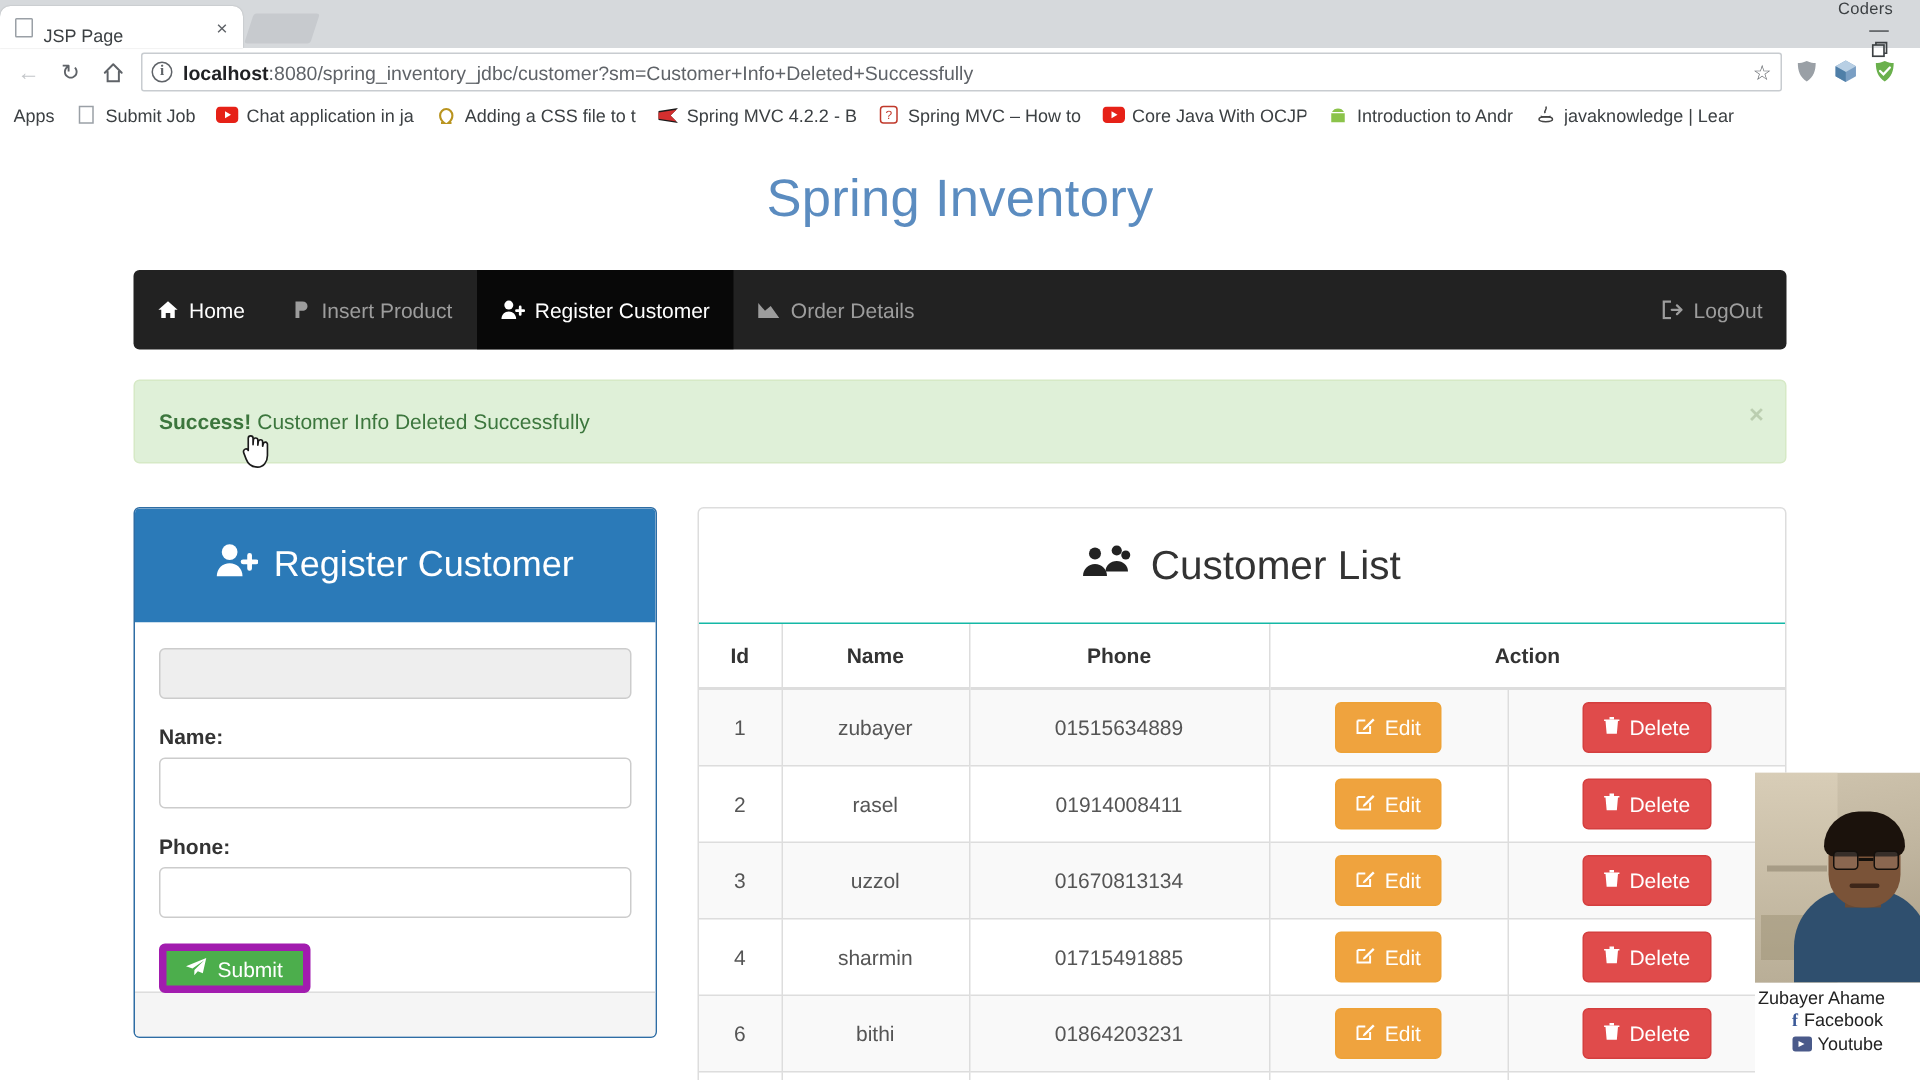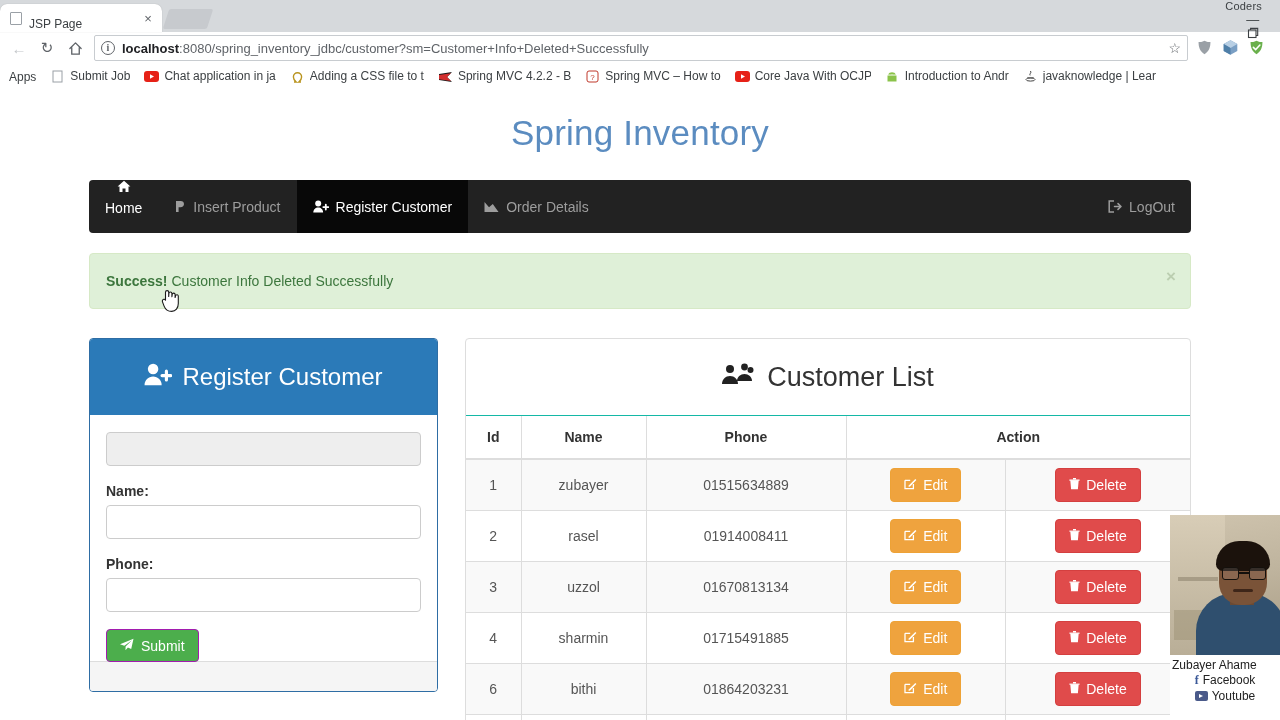--- a/index.html
+++ b/index.html
@@ -81,21 +81,21 @@
   .omnibox .star { color:#5f6368; font-size: 14px; margin-left:6px; }
   .ext-icons { display:flex; align-items:center; gap: 8px; padding-right: 8px;}
   .ext-icons .ext { width: 18px; height:18px; }
 
   .bookmarks {
     height: 26px; background:#fff; border-bottom: 1px solid #dadce0;
     display: flex; align-items: center; padding: 0 2px; gap: 0; overflow: hidden;
     white-space: nowrap;
   }
   .bm {
-    display: inline-flex; align-items: flex-start; gap: 5px;
+    display: inline-flex; align-items: flex-end; gap: 5px;
     padding: 0 7px; font-size: 12px; color: #3c4043; max-width: 150px;
     overflow: hidden;
   }
   .bm .bmlabel { overflow: hidden; text-overflow: clip; white-space: nowrap; }
   .bm .bmicon { width: 15px; height: 15px; flex: 0 0 auto; display:flex; align-items:center; justify-content:center; }
 
   
   .viewport {
     position: absolute; left:0; top: 88px; width: 1280px; height: 632px;
     background: #fff; overflow: hidden;
@@ -108,21 +108,21 @@
     width: 1102px; margin: 0 auto;
   }
   .navbar {
     margin-top: 27px; background: #222; border-radius: 4px;
     height: 53px; display: flex; align-items: stretch; overflow: hidden;
   }
   .nav-item {
     display: flex; align-items: center; gap: 7px;
     padding: 0 16px; font-size: 14px; color: #9d9d9d; cursor: pointer;
   }
-  .nav-item.white { color: #fff; flex-direction: column; }
+  .nav-item.white { color: #fff; }
   .nav-item.active { background: #080808; color: #fff; }
   .nav-spacer { flex: 1 1 auto; }
   .nav-icon { font-size: 13px; line-height: 1; display:inline-flex; }
 
   .alert {
     margin-top: 20px; background: #dff0d8; border: 1px solid #d6e9c6;
     border-radius: 4px; color: #3c763d; font-size: 14px;
     padding: 16px 35px 16px 16px; position: relative; height: 56px;
     display: flex; align-items: center;
   }
@@ -145,21 +145,21 @@
   .panel-left-body { padding: 17px 16px 0 16px; background:#fff; height: 246px;}
   .form-label { font-size: 14px; font-weight: 700; color: #333; margin-bottom: 6px; }
   .form-input {
     display:block; width: 100%; height: 34px; border: 1px solid #ccc;
     border-radius: 4px; background: #fff; margin-bottom: 17px;
     font-size: 14px; padding: 0 10px; color:#555;
     font-family: "Liberation Sans", sans-serif;
   }
   .form-input.disabled { background: #eee; }
   .btn-submit {
-    background: #4cae4c; border: 1px solid #a21caf; border-radius: 4px;
+    background: #4cae4c; border: 5px solid #a21caf; border-radius: 4px;
     color: #fff; font-size: 14px; height: 33px; padding: 0 13px;
     display: inline-flex; align-items: center; gap: 7px; cursor: pointer;
     font-family: "Liberation Sans", sans-serif;
     text-align: center;
   }
   .panel-left-foot { height: 30px; background: #f5f5f5; border-top: 1px solid #ddd; }
 
   
   .panel-right { flex: 1 1 auto; border: 1px solid #ddd; border-radius: 4px;
     background: #fff; overflow: hidden; }

